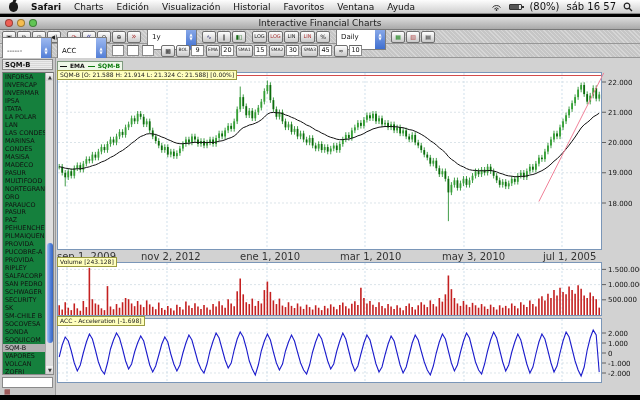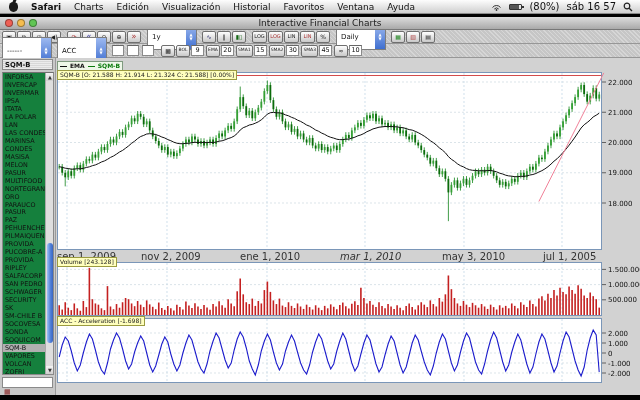--- a/index.html
+++ b/index.html
@@ -211,21 +211,21 @@
           <div class="it">INVERCAP</div>
           <div class="it">INVERMAR</div>
           <div class="it">IPSA</div>
           <div class="it">ITATA</div>
           <div class="it">LA POLAR</div>
           <div class="it">LAN</div>
           <div class="it">LAS CONDES</div>
           <div class="it">MARINSA</div>
           <div class="it">CONDES</div>
           <div class="it">MASISA</div>
-          <div class="it">MELON</div>
+          <div class="it">MADECO</div>
           <div class="it">PASUR</div>
           <div class="it">MULTIFOOD</div>
           <div class="it">NORTEGRAN</div>
           <div class="it">ORO</div>
           <div class="it">PARAUCO</div>
           <div class="it">PASUR</div>
           <div class="it">PAZ</div>
           <div class="it">PEHUENCHE</div>
           <div class="it">PILMAIQUEN</div>
           <div class="it">PROVIDA</div>
@@ -643,23 +643,23 @@
           <line x1="539.226" y1="13.327499999999983" x2="539.226" y2="29.360000000000017" stroke="#12841a" stroke-width="0.8"></line>
           <rect x="538.326" y="16.04999999999998" width="1.8" height="10.587500000000041" fill="#0b6b0b"></rect>
           <line x1="542.243" y1="19.740499999999976" x2="542.243" y2="29.360000000000017" stroke="#12841a" stroke-width="0.8"></line>
           <rect x="541.3430000000001" y="22.462999999999973" width="1.8" height="4.174500000000048" fill="#35a035"></rect>
           <path d="M2.2,94.7L5.2,95.3L8.2,96.2L11.3,96.5L14.3,97.2L17.3,97.1L20.3,96.7L23.3,96.8L26.3,96.3L29.4,95.5L32.4,94.8L35.4,93.7L38.4,92.9L41.4,91.6L44.4,90.0L47.5,88.9L50.5,87.3L53.5,85.4L56.5,84.0L59.5,82.1L62.5,80.0L65.6,78.4L68.6,76.2L71.6,73.9L74.6,71.3L77.6,69.2L80.6,66.6L83.7,64.5L86.7,63.4L89.7,62.0L92.7,61.7L95.7,61.9L98.7,62.6L101.8,63.6L104.8,65.0L107.8,66.0L110.8,67.6L113.8,68.7L116.8,70.2L119.9,71.2L122.9,71.7L125.9,71.7L128.9,71.3L131.9,71.3L134.9,70.6L138.0,70.3L141.0,70.5L144.0,70.3L147.0,70.6L150.0,70.6L153.0,70.3L156.1,70.5L159.1,70.1L162.1,69.2L165.1,68.8L168.1,67.8L171.2,66.5L174.2,65.6L177.2,64.0L180.2,61.5L183.2,58.0L186.2,55.7L189.3,54.5L192.3,53.0L195.3,52.4L198.3,51.2L201.3,49.8L204.3,47.8L207.4,45.1L210.4,42.1L213.4,40.7L216.4,40.4L219.4,40.8L222.4,40.8L225.5,41.6L228.5,42.9L231.5,43.8L234.5,45.3L237.5,46.4L240.5,48.1L243.6,49.4L246.6,51.1L249.6,53.0L252.6,54.2L255.6,56.0L258.6,58.0L261.7,59.3L264.7,61.1L267.7,62.4L270.7,64.1L273.7,65.3L276.7,66.1L279.8,67.2L282.8,67.7L285.8,67.6L288.8,67.2L291.8,67.1L294.8,66.2L297.9,65.2L300.9,63.8L303.9,62.9L306.9,61.5L309.9,59.7L313.0,58.4L316.0,56.9L319.0,56.1L322.0,55.2L325.0,54.9L328.0,54.5L331.1,54.6L334.1,54.4L337.1,54.8L340.1,54.8L343.1,55.5L346.1,55.7L349.2,56.6L352.2,57.6L355.2,58.1L358.2,59.3L361.2,60.7L364.2,62.3L367.3,64.2L370.3,66.3L373.3,68.7L376.3,70.6L379.3,73.0L382.3,75.8L385.4,78.1L388.4,80.8L391.4,84.6L394.4,87.3L397.4,89.3L400.4,91.8L403.5,93.7L406.5,94.9L409.5,96.6L412.5,97.7L415.5,98.3L418.5,98.4L421.6,98.8L424.6,98.7L427.6,98.9L430.6,98.5L433.6,98.5L436.6,99.0L439.7,99.9L442.7,101.2L445.7,102.0L448.7,103.2L451.7,103.9L454.8,104.2L457.8,104.7L460.8,104.7L463.8,104.3L466.8,104.4L469.8,103.9L472.9,103.0L475.9,102.5L478.9,101.5L481.9,100.0L484.9,98.7L487.9,96.9L491.0,94.7L494.0,92.1L497.0,89.2L500.0,86.8L503.0,83.8L506.0,80.5L509.1,77.0L512.1,73.2L515.1,69.2L518.1,65.0L521.1,60.5L524.1,56.0L527.2,52.7L530.2,50.5L533.2,48.0L536.2,44.9L539.2,43.2L542.2,41.2" fill="none" stroke="#111111" stroke-width="1"></path>
           <line x1="481.90299999999996" y1="129.48749999999998" x2="546.7685" y2="0.9249999999999794" stroke="#f08098" stroke-width="1"></line>
         </svg>
 
       <div class="dates" id="dates">
           <span style="left: 0px;">sep 1, 2009</span>
-          <span style="left: 84px;">nov 2, 2009</span>
+          <span style="left: 84px;">nov 2, 2012</span>
           <span style="left: 183px;">ene 1, 2010</span>
-          <span style="left: 283px; font-style: italic;">mar 1, 2010</span>
+          <span style="left: 283px;">mar 1, 2010</span>
           <span style="left: 385px;">may 3, 2010</span>
           <span style="left: 486px;">jul 1, 2005</span>
         </div>
 
       <div class="tag" style="left:1px;top:199px">Volume [243.128]</div>
       <svg id="vol-svg" class="panel" style="top:204px" width="583" height="54">
           <rect x="0.5" y="0.5" width="544" height="53" fill="#ffffff" stroke="#7a96b8"></rect>
           <line x1="10" y1="1" x2="10" y2="53" stroke="#bcd2e4" stroke-dasharray="2,2" stroke-width="0.7"></line>
           <line x1="110" y1="1" x2="110" y2="53" stroke="#bcd2e4" stroke-dasharray="2,2" stroke-width="0.7"></line>
           <line x1="210" y1="1" x2="210" y2="53" stroke="#bcd2e4" stroke-dasharray="2,2" stroke-width="0.7"></line>

